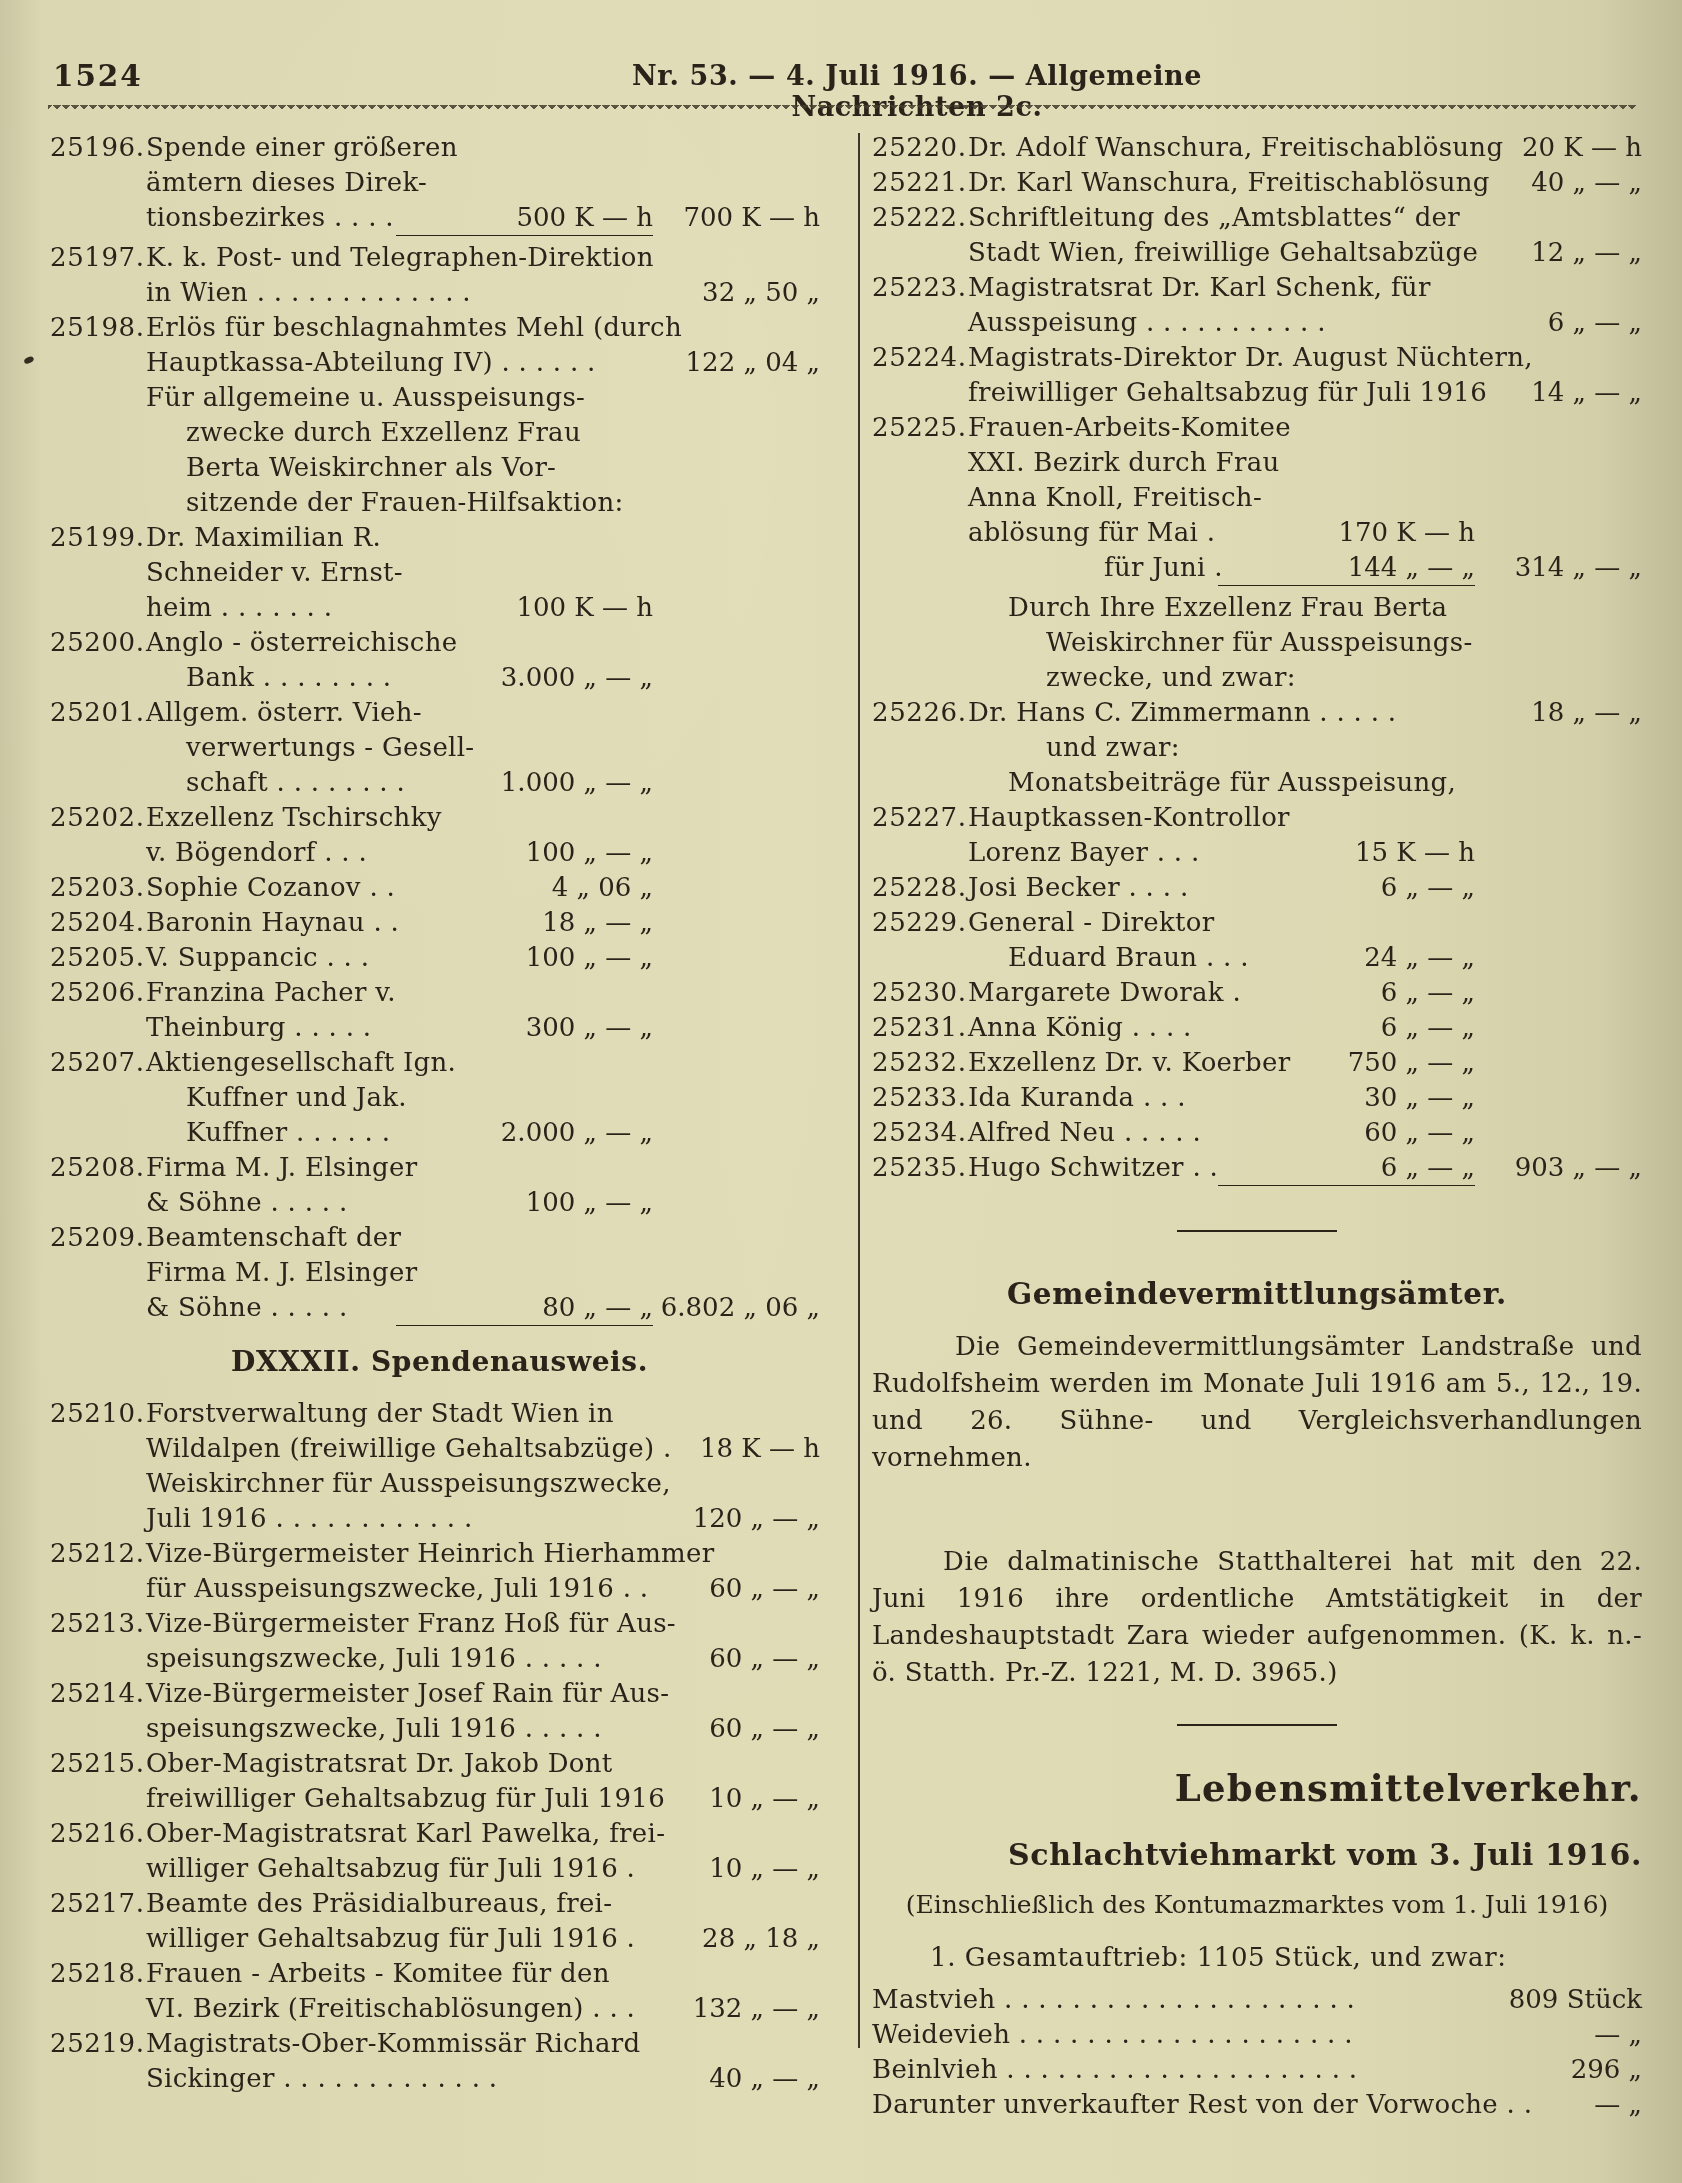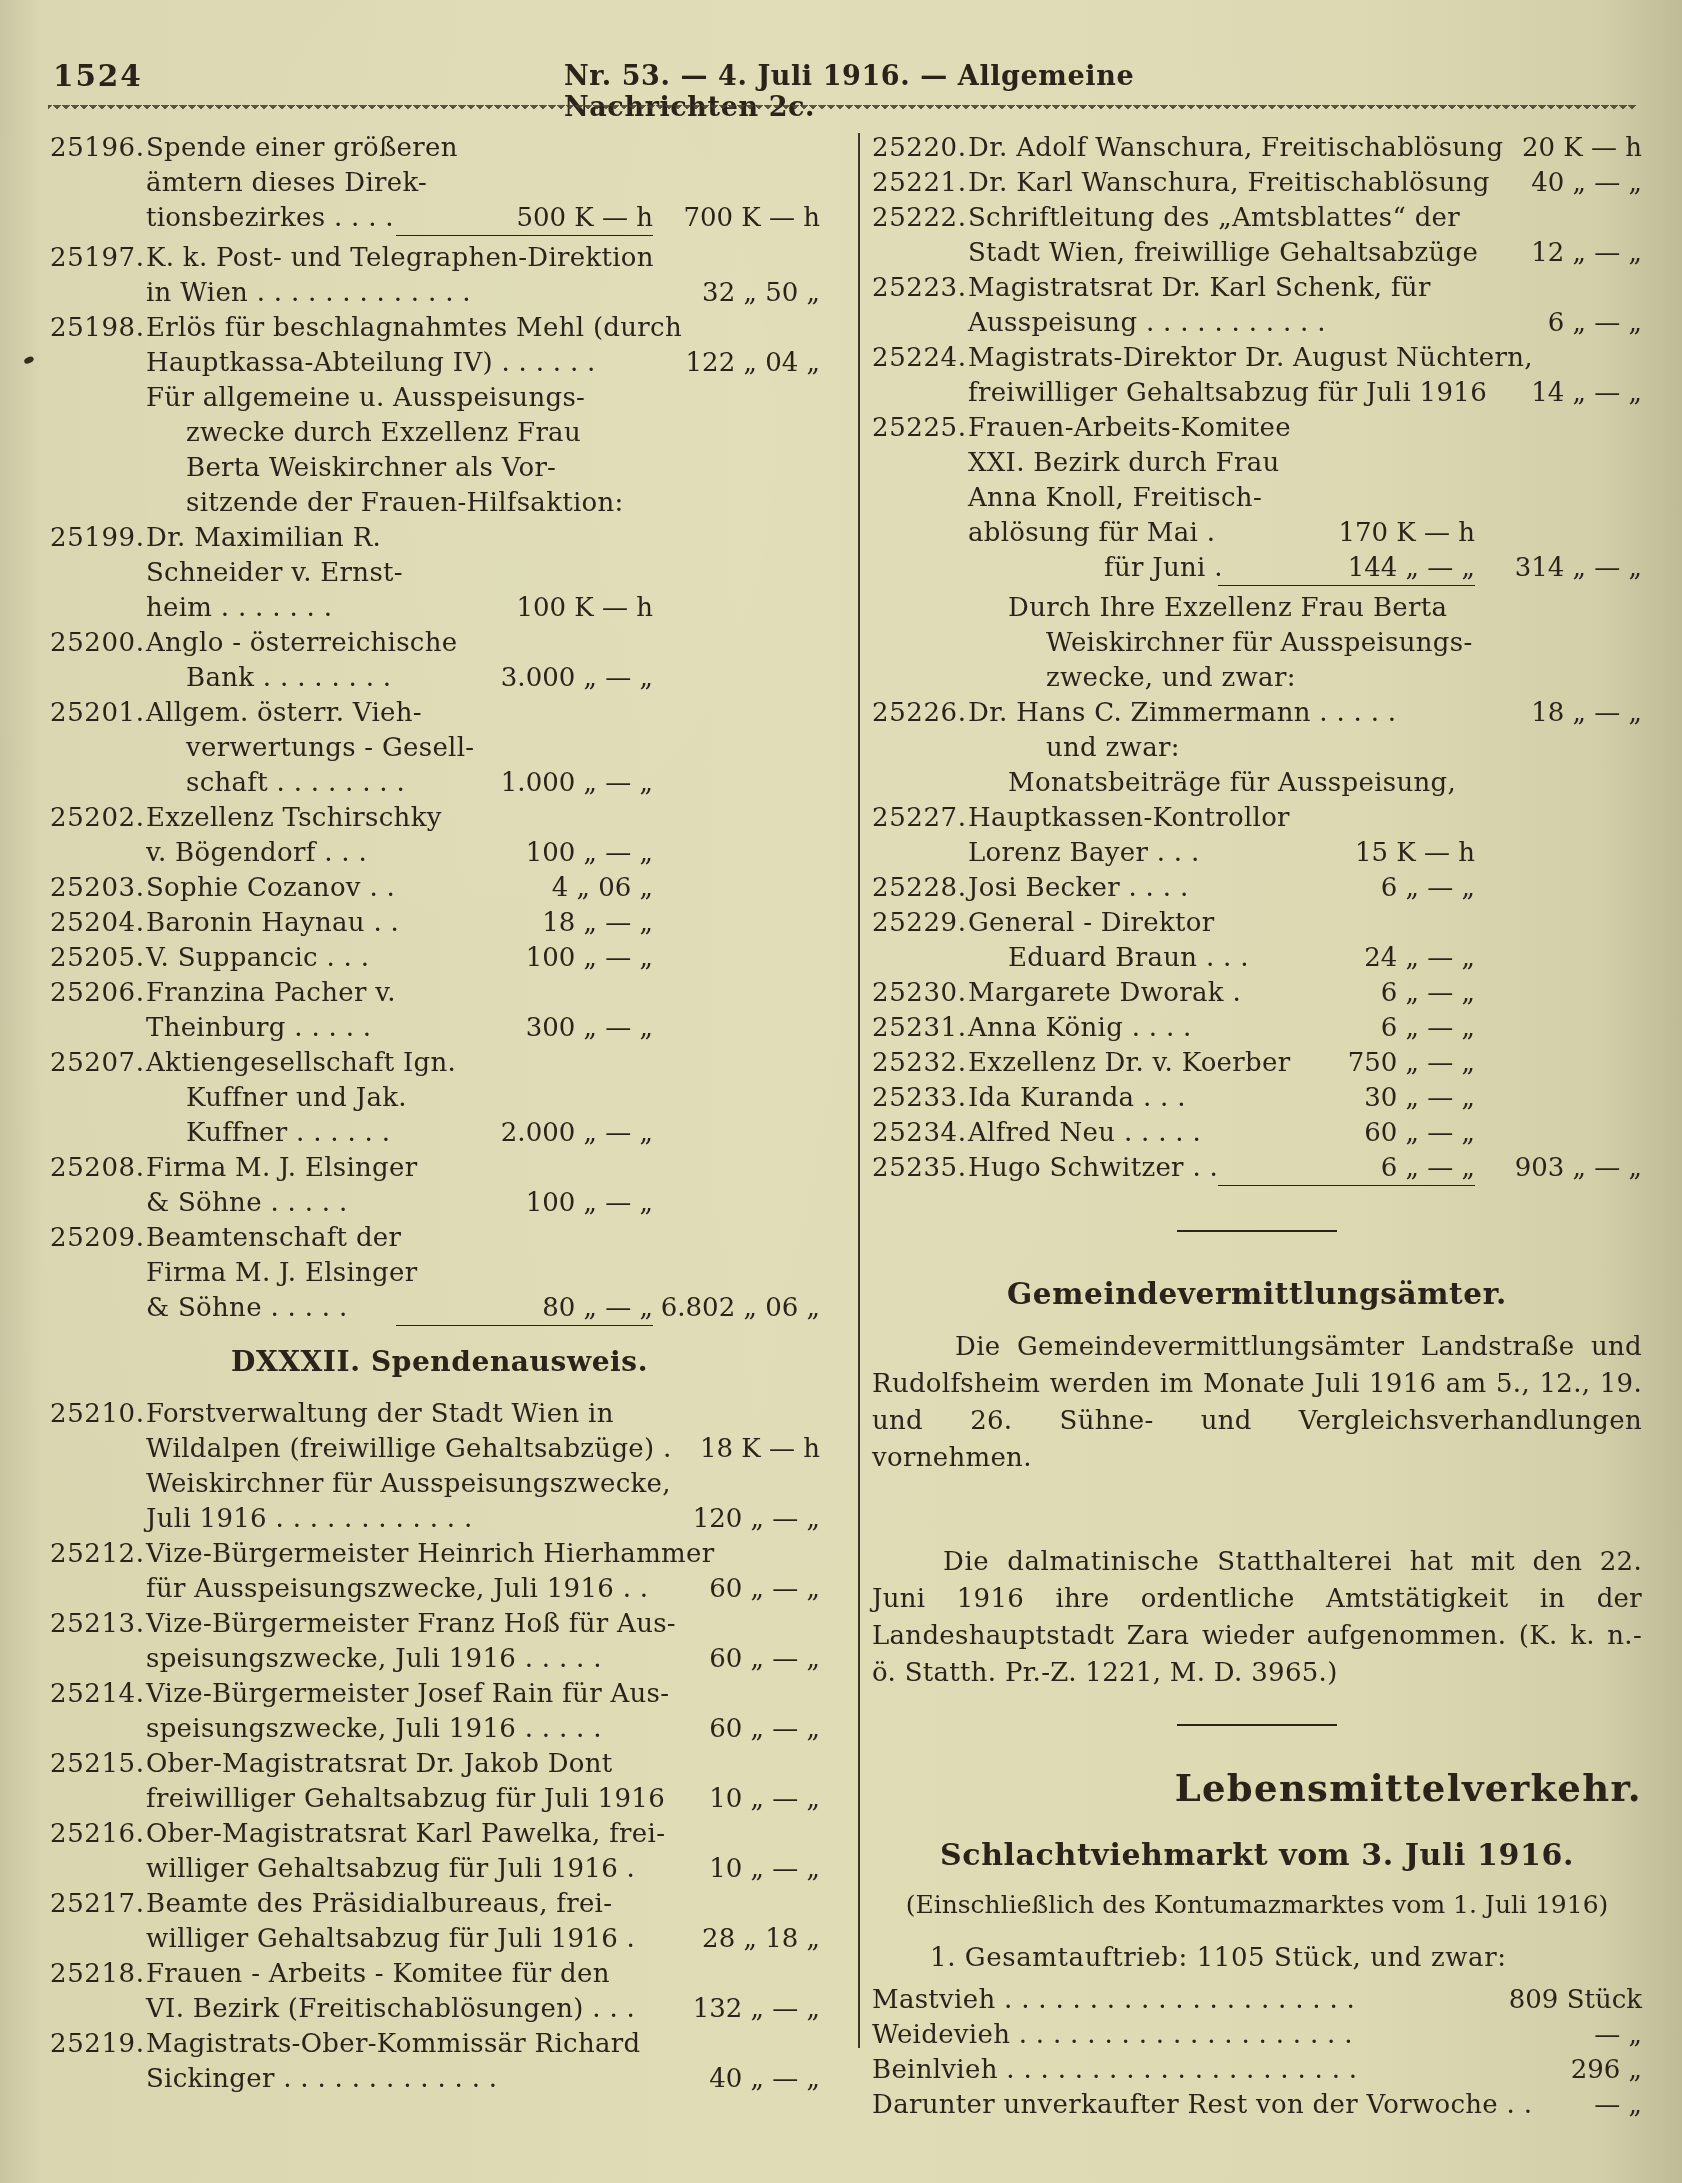--- a/index.html
+++ b/index.html
@@ -8,21 +8,21 @@
     width:1682px;height:2183px;
     margin:0 auto;
     background:
       radial-gradient(ellipse at 30% 20%, rgba(255,255,255,0.06), transparent 60%),
       linear-gradient(90deg, #c9c4a0 0%, #dad6b0 2.5%, #e0dcb6 45%, #ddd9b3 80%, #d3cfa9 95%, #bfbb97 100%);
     overflow:hidden;
     font-family:"DejaVu Serif","Liberation Serif",serif;
     color:#29231a;
   }
   .pagenum{position:absolute;left:53px;top:58px;font-size:29.5px;font-weight:bold;letter-spacing:1.9px;}
-  .pagetitle{position:absolute;left:564px;top:60px;width:706px;text-align:left;font-size:27px;font-weight:bold;letter-spacing:0.6px;}
+  .pagetitle{position:absolute;left:564px;top:60px;width:706px;text-align:center;font-size:27px;font-weight:bold;letter-spacing:0.6px;}
   .wavy{
     position:absolute;left:48px;top:105px;width:1589px;height:8.3px;
     background:
       linear-gradient(135deg,#443d2c 25%,transparent 25%) 0 0,
       linear-gradient(-135deg,#443d2c 25%,transparent 25%) 0 0;
     background-size:9px 8.3px;background-repeat:repeat-x;
     opacity:.85;
   }
   .colrule{position:absolute;left:858px;top:133px;width:1.9px;height:1915px;background:#3d362a;}
   .speck{position:absolute;left:24.4px;top:357px;width:10.3px;height:6.4px;background:#332c1f;border-radius:50%;transform:rotate(-25deg);}
@@ -46,21 +46,21 @@
   .row.heading{margin:19px 0 14px;min-height:38px;}
   .heading .txt{display:block;margin:0;text-align:center;font-weight:bold;font-size:28px;letter-spacing:0.6px;}
 
   .divider{width:160px;border-top:2.6px solid #2a2418;margin:45px auto 0;}
   .divider.d2{margin-top:33px;}
   .sec-heading{margin-top:44px;text-align:center;font-weight:bold;font-size:29.5px;letter-spacing:0.6px;}
   .para{margin-top:17px;text-align:justify;text-indent:83px;line-height:37px;letter-spacing:0.3px;font-size:26px;}
   .para.second{margin-top:67px;text-indent:71px;}
   .para .lead{font-weight:normal;letter-spacing:0.6px;}
   .h-big{margin-top:40px;text-align:right;font-weight:bold;font-size:37px;letter-spacing:1.3px;}
-  .h-sub{margin-top:27px;text-align:center;font-weight:bold;font-size:30px;letter-spacing:0.6px;}
+  .h-sub{margin-top:27px;text-align:right;font-weight:bold;font-size:30px;letter-spacing:0.6px;}
   .note{margin-top:18px;text-align:center;font-size:25px;}
   .auftrieb{margin-top:23px;margin-left:58px;font-size:26px;letter-spacing:0.6px;}
   .livestock{margin-top:10.3px;}
 </style>
 </head>
 <body>
 
 <div class="page">
 
   <span class="pagenum">1524</span>

